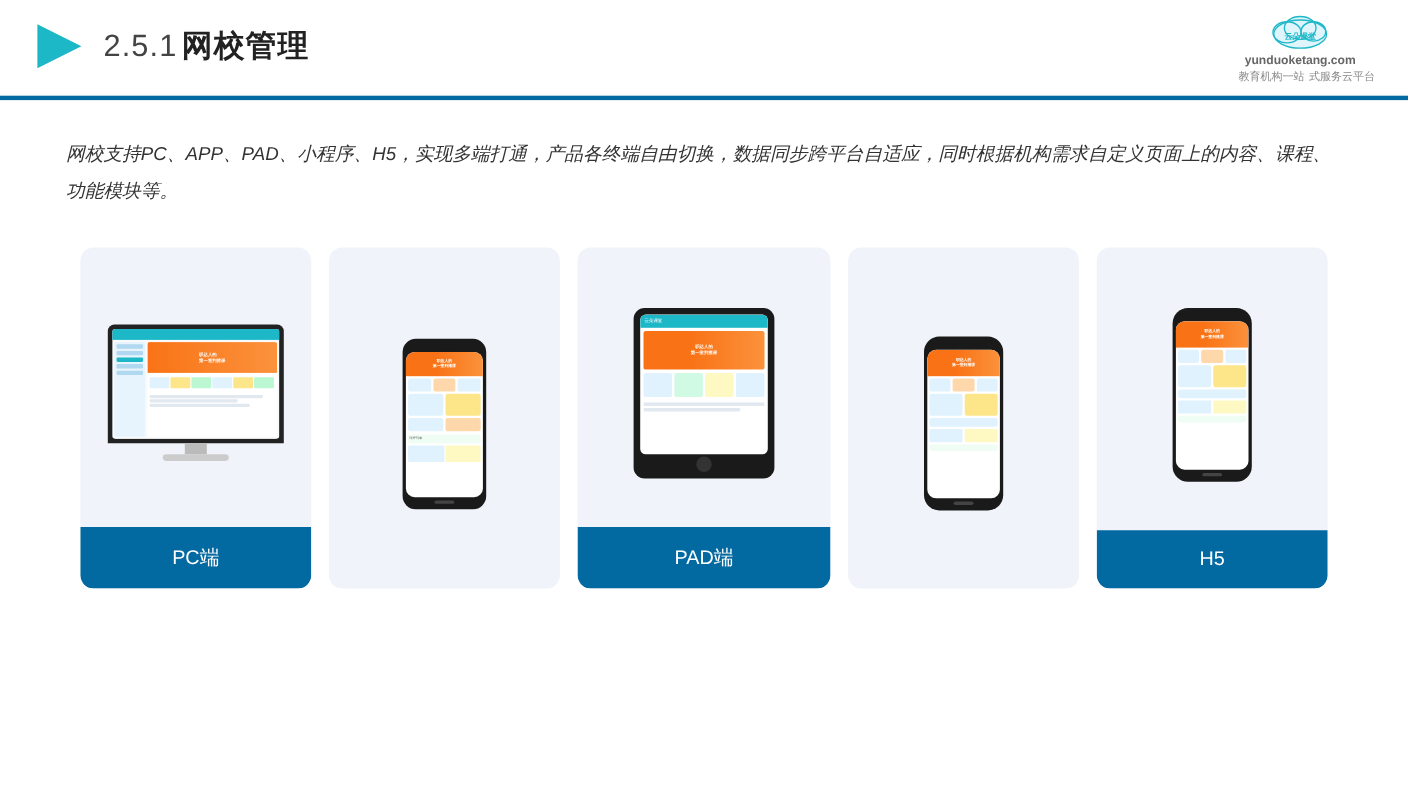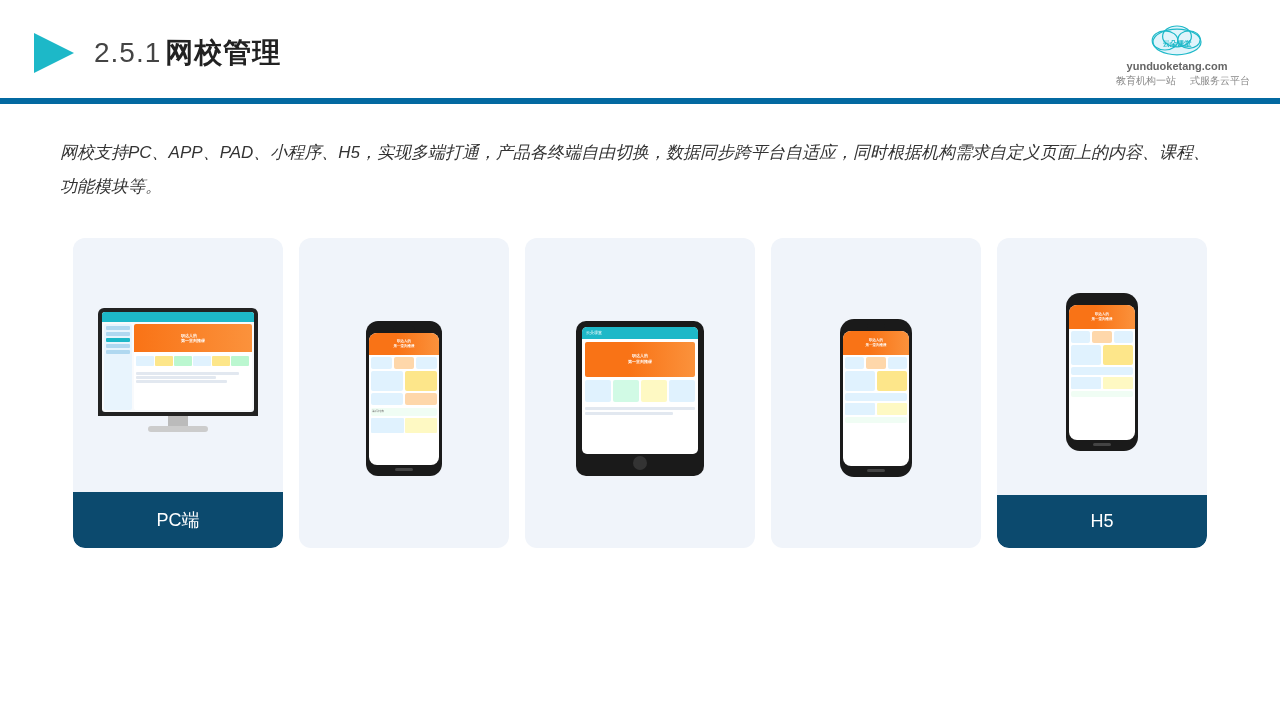--- a/index.html
+++ b/index.html
@@ -10,22 +10,22 @@
       font-family: 'Microsoft YaHei', 'PingFang SC', sans-serif;
       overflow: hidden;
       position: relative;
     }
 
     
     .header {
       display: flex;
       align-items: center;
       justify-content: space-between;
-      padding: 18px 30px 10px 30px;
-      border-bottom: 6px solid #0369a1;
+      padding: 7px 30px 10px 30px;
+      border-bottom: 4px solid #0369a1;
     }
     .header-left {
       display: flex;
       align-items: center;
       gap: 16px;
     }
     .play-icon {
       width: 48px;
       height: 48px;
     }
@@ -90,21 +90,21 @@
       flex: 1;
       display: flex;
       align-items: center;
       justify-content: center;
       padding: 20px 10px 10px 10px;
       width: 100%;
     }
 
     .card-label {
       width: 100%;
-      background: #0c4a6e;
+      background: #0369a1;
       color: #fff;
       font-size: 18px;
       text-align: center;
       padding: 16px 0;
       border-radius: 0 0 12px 12px;
       font-weight: 500;
     }
 
     
     .monitor {
@@ -417,21 +417,21 @@
       <ellipse cx="50" cy="23" rx="18" ry="13" fill="#e0f4fb"></ellipse>
 
       <ellipse cx="50" cy="30" rx="30" ry="16" fill="none" stroke="#1db8c8" stroke-width="1.5"></ellipse>
       <ellipse cx="35" cy="28" rx="16" ry="12" fill="none" stroke="#1db8c8" stroke-width="1.5"></ellipse>
       <ellipse cx="65" cy="27" rx="14" ry="11" fill="none" stroke="#1db8c8" stroke-width="1.5"></ellipse>
       <ellipse cx="50" cy="23" rx="18" ry="13" fill="none" stroke="#1db8c8" stroke-width="1.5"></ellipse>
 
       <text x="50" y="35" text-anchor="middle" font-size="9" fill="#1db8c8" font-family="Microsoft YaHei,sans-serif" font-weight="bold">云朵课堂</text>
     </svg>
     <span class="logo-text">yunduoketang.com</span>
-    <div style="display:flex;gap:14px;margin-left:12px;">
+    <div style="display:flex;gap:4px;margin-left:12px;">
       <span class="logo-sub">教育机构一站</span>
       <span class="logo-sub">式服务云平台</span>
     </div>
   </div>
 </div>
 
 <div class="description">
   <p>网校支持PC、APP、PAD、小程序、H5，实现多端打通，产品各终端自由切换，数据同步跨平台自适应，同时根据机构需求自定义页面上的内容、课程、功能模块等。</p>
 </div>
 
@@ -540,20 +540,21 @@
               <div style="display:flex;flex-direction:column;gap:2px;margin-top:2px;">
                 <div style="height:3px;background:#e2e8f0;border-radius:1px;"></div>
                 <div style="height:3px;background:#e2e8f0;border-radius:1px;width:80%;"></div>
               </div>
             </div>
           </div>
           <div class="tablet-home-btn"></div>
         </div>
       </div>
     </div>
+    <div class="card-label">PAD端</div>
   </div>
 
   <div class="card">
     <div class="card-image-area">
       <div class="phone phone-new">
         <div class="phone-body" style="width:72px;height:158px;border-radius:14px;">
           <div class="phone-notch" style="width:18px;height:4px;margin-bottom:3px;"></div>
           <div class="phone-screen" style="width:66px;">
             <div class="phone-screen-top" style="height:24px;">
               <span class="phone-screen-top-text">职达人的<br>第一堂判推课</span>

